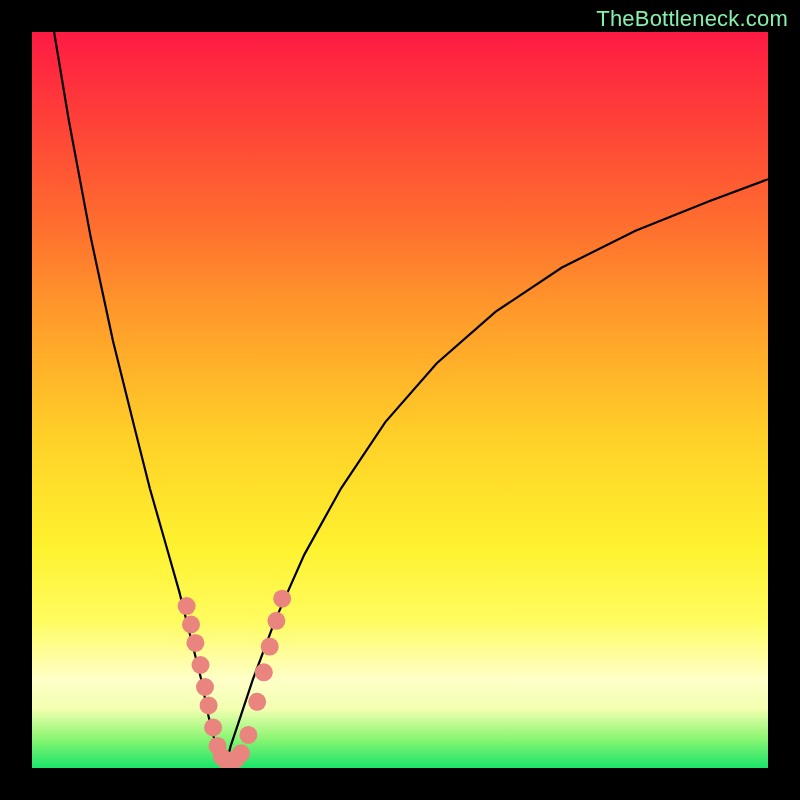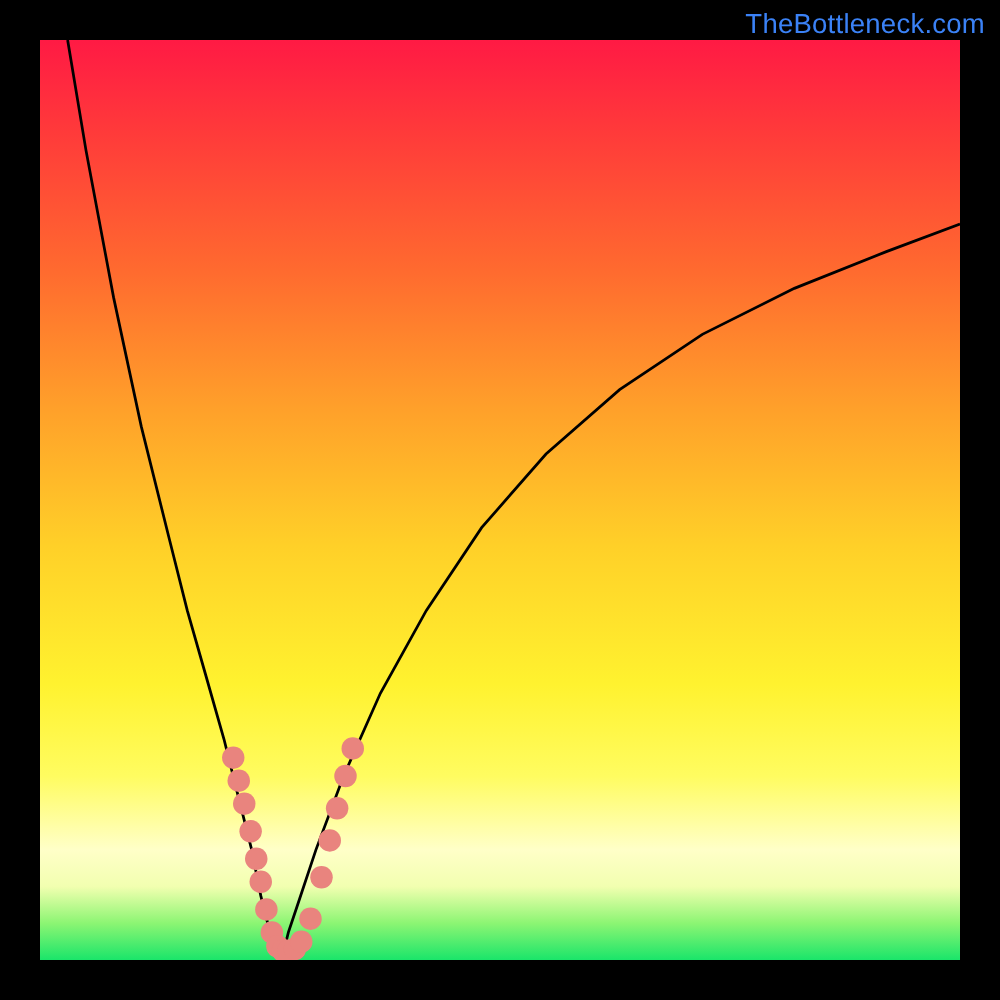--- a/index.html
+++ b/index.html
@@ -27,21 +27,21 @@
       #fffc60 80%,
       #ffffc8 88%,
       #f2ffb0 92%,
       #8cf573 96%,
       #1ae56a 100%);
   }
   .watermark {
     position: absolute;
     top: 6px;
     right: 12px;
-    color: #3b82f6;
+    color: #86efac;
     font-size: 22px;
     font-weight: 500;
     letter-spacing: 0.2px;
     user-select: none;
     text-align: center;
   }
   svg.plot {
     position: absolute;
     top: 0;
     left: 0;

